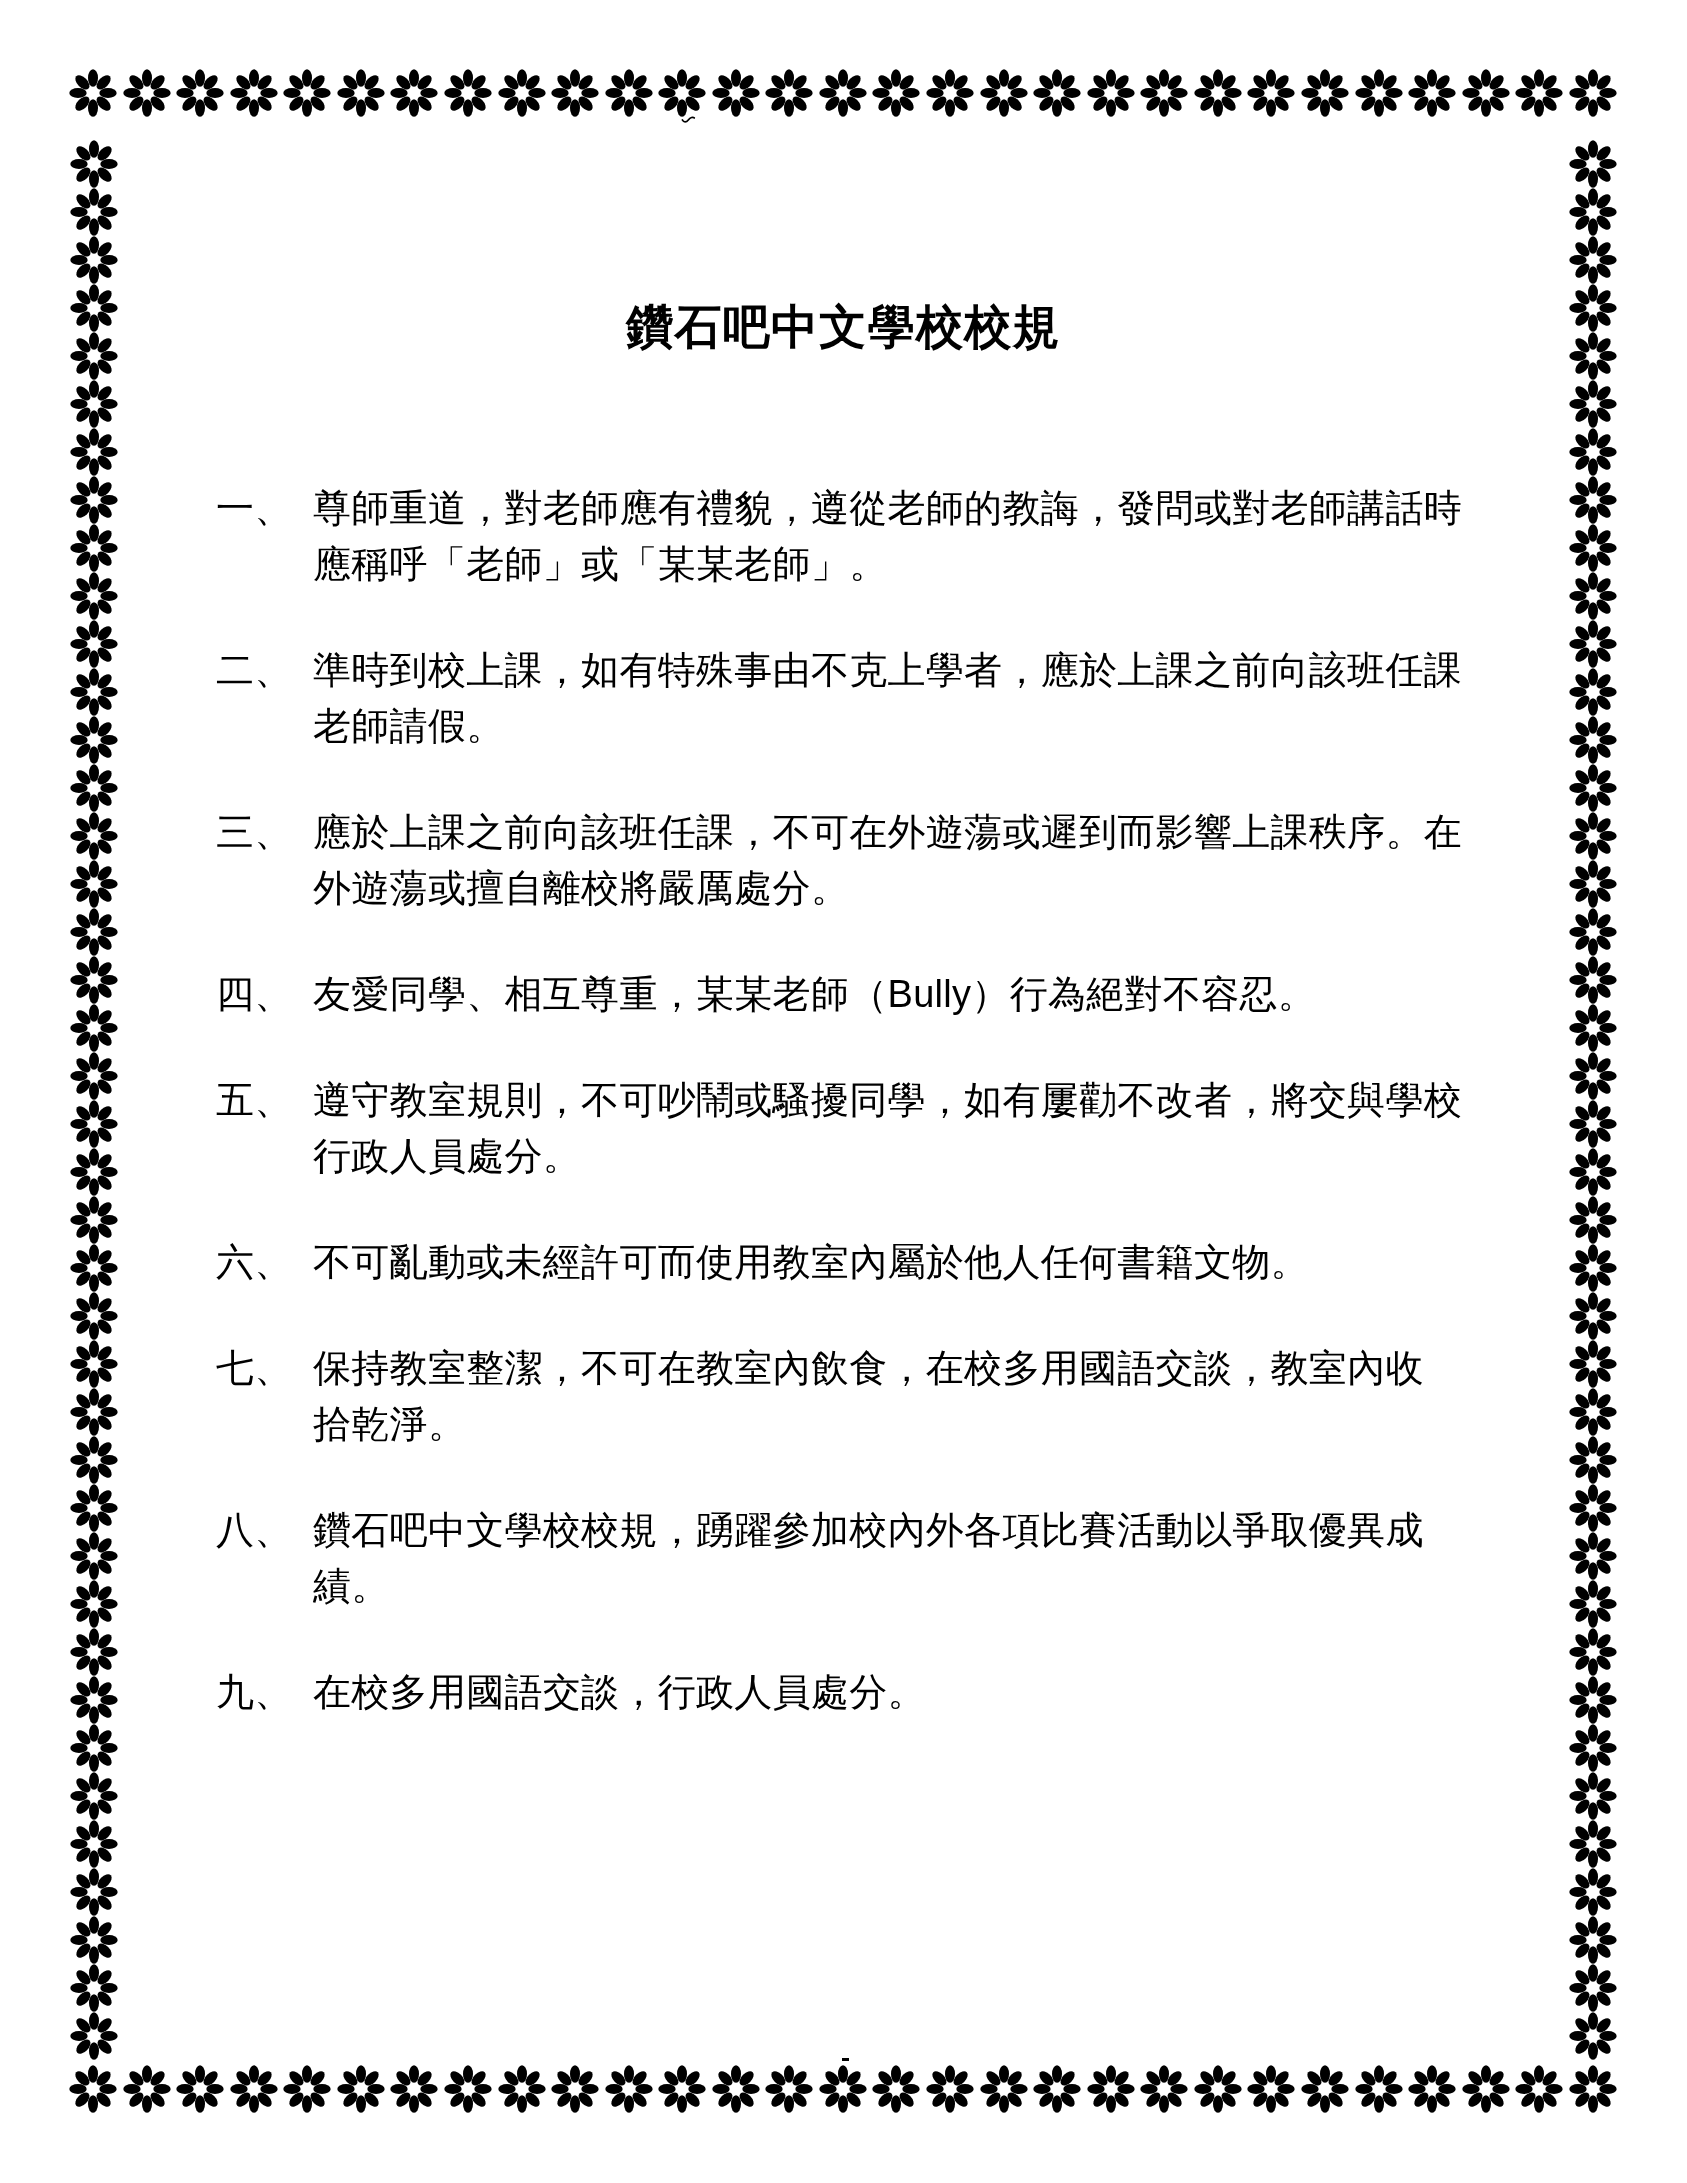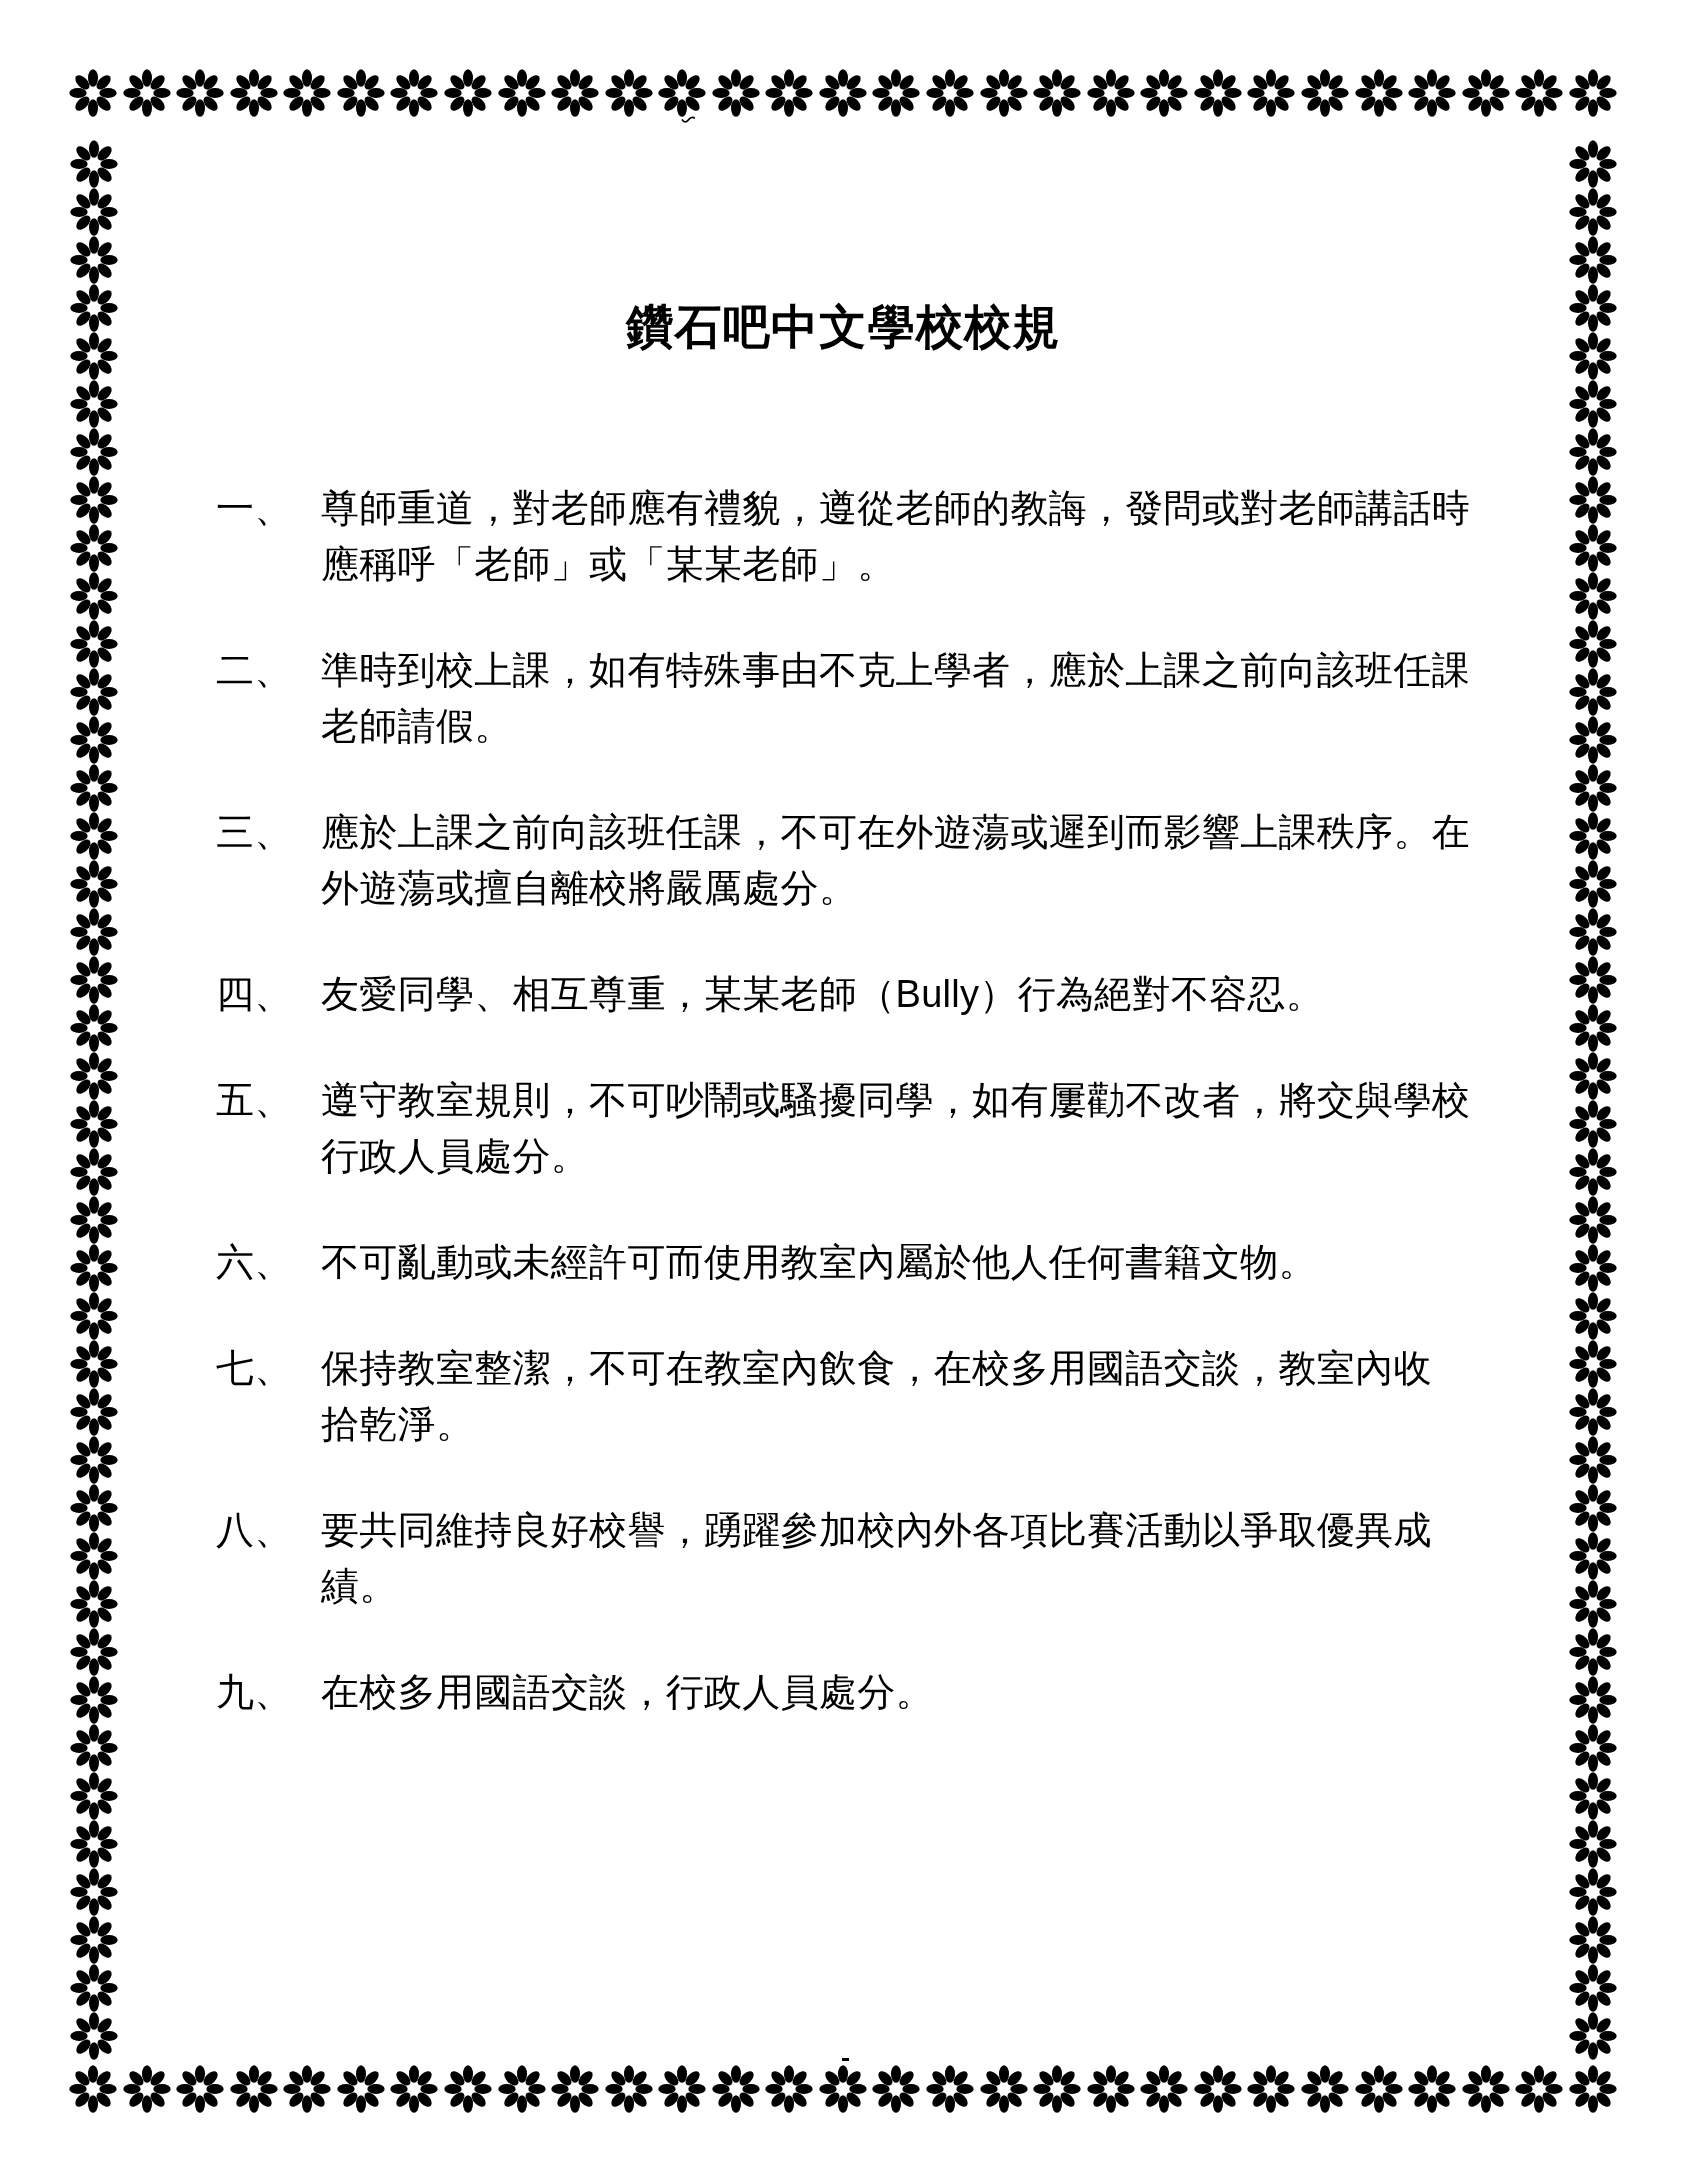--- a/index.html
+++ b/index.html
@@ -8,21 +8,21 @@
     color:#000000; font-family:"Liberation Sans", sans-serif; overflow:hidden;
   }
   .title {
     position:absolute; top:270px; left:0; width:100%;
     text-align:center; font-size:47px; line-height:1.1; letter-spacing:1.3px;
     font-weight:700;
   }
   .rules { position:absolute; left:216px; top:480px; width:1270px; }
   .rule { display:flex; margin-bottom:50px; font-size:38px; line-height:56px; letter-spacing:0.3px; }
   .rule-num { flex:0 0 97px; }
-  .rule-text { flex:1; white-space:pre-line;margin-left:8px; }
+  .rule-text { flex:1; white-space:pre-line; }
 
   .b-row {
     position:absolute; left:69px; width:1548px; height:48px;
     display:flex; justify-content:space-between;
   }
   .b-top { top:69px; }
   .b-bottom { top:2065px; }
   .b-col {
     position:absolute; top:140px; height:1919px; width:48px;
     display:flex; flex-direction:column; justify-content:space-between;
@@ -1474,21 +1474,21 @@
     </div>
 
     <div class="rule">
       <span class="rule-num">七、</span>
       <span class="rule-text">保持教室整潔，不可在教室內飲食，在校多用國語交談，教室內收
 拾乾淨。</span>
     </div>
 
     <div class="rule">
       <span class="rule-num">八、</span>
-      <span class="rule-text">要共同維持良好校譽，踴躍參加校內外各項比賽活動以爭取優異成績。</span>
+      <span class="rule-text">鑽石吧中文學校校規，踴躍參加校內外各項比賽活動以爭取優異成績。</span>
     </div>
 
     <div class="rule">
       <span class="rule-num">九、</span>
       <span class="rule-text">在校多用國語交談，行政人員處分。</span>
     </div>
   </div>
 
 </div>
 

